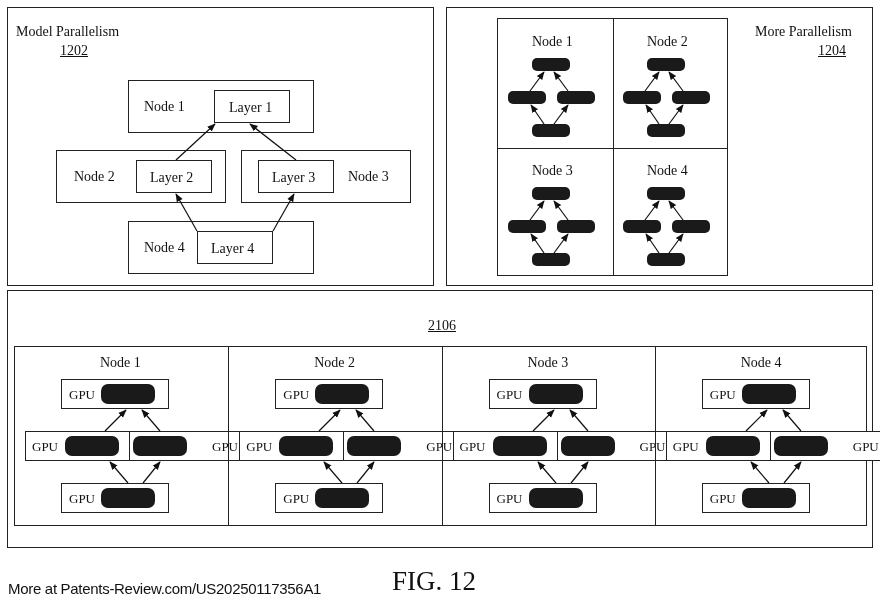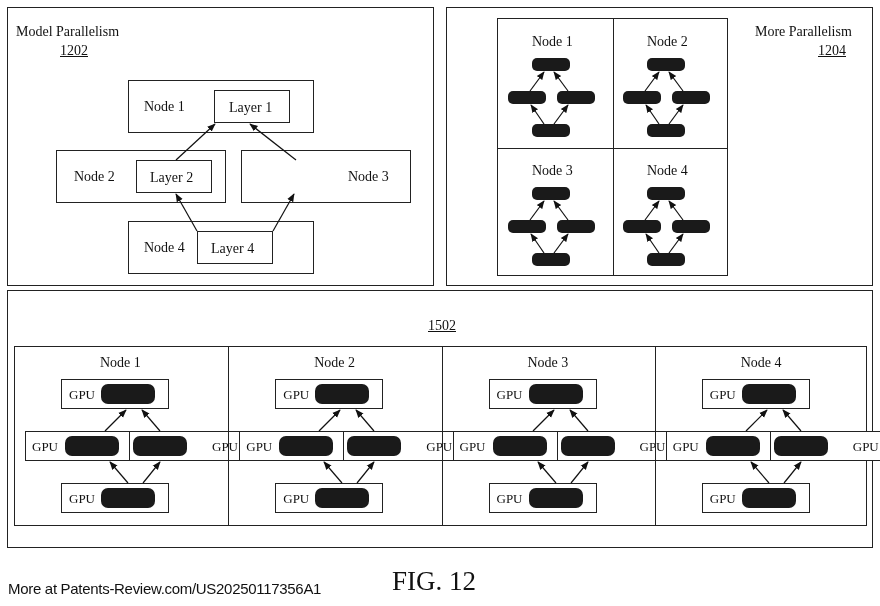--- a/index.html
+++ b/index.html
@@ -32,20 +32,23 @@
   <div class="box" style="left:48px;top:142px;width:170px;height:53px;">
     <span class="lbl" style="left:17px;top:19px;">Node 2</span>
   </div>
   <div class="box" style="left:128px;top:152px;width:76px;height:33px;">
     <span class="lbl" style="left:13px;top:10px;">Layer 2</span>
   </div>
 
   <div class="box" style="left:233px;top:142px;width:170px;height:53px;">
     <span class="lbl" style="left:106px;top:19px;">Node 3</span>
   </div>
+  <div class="box" style="left:250px;top:152px;width:76px;height:33px;">
+    <span class="lbl" style="left:13px;top:10px;">Layer 3</span>
+  </div>
 
   <div class="box" style="left:120px;top:213px;width:186px;height:53px;">
     <span class="lbl" style="left:15px;top:19px;">Node 4</span>
   </div>
   <div class="box" style="left:189px;top:223px;width:76px;height:33px;">
     <span class="lbl" style="left:13px;top:10px;">Layer 4</span>
   </div>
 
   <svg class="arrows" width="427" height="279">
     <defs>
@@ -136,21 +139,21 @@
           <line x1="32" y1="72" x2="46" y2="53" stroke="#111" stroke-width="1.2" marker-end="url(#dp-arrows-4-ah)"></line>
           <line x1="70" y1="72" x2="56" y2="53" stroke="#111" stroke-width="1.2" marker-end="url(#dp-arrows-4-ah)"></line>
           <line x1="46" y1="105" x2="33" y2="86" stroke="#111" stroke-width="1.2" marker-end="url(#dp-arrows-4-ah)"></line>
           <line x1="56" y1="105" x2="70" y2="86" stroke="#111" stroke-width="1.2" marker-end="url(#dp-arrows-4-ah)"></line>
         </svg>
       </div>
     </div>
 </div>
 
 <div class="panel" style="left:7px;top:290px;width:866px;height:258px;">
-  <span class="lbl ul" style="left:420px;top:28px;">1502</span>
+  <span class="lbl ul" style="left:420px;top:28px;">2106</span>
 
   <div class="box" id="mdp-grid" style="left:6px;top:55px;width:853px;height:180px;">
       <div style="position: absolute; left: 0px; top: 0px; width: 213.25px; height: 100%; box-sizing: border-box;">
         <span class="lbl" style="left: 85px; top: 9px;">Node 1</span>
         <div class="box" style="left: 46px; top: 32px; width: 108px; height: 30px;">
           <span class="lbl" style="left: 7px; top: 8px; font-size: 13px;">GPU</span>
           <div class="pill" style="left: 39px; top: 4px; width: 54px; height: 20px;"></div>
         </div>
         <div class="box" style="left: 10px; top: 84px; width: 113px; height: 30px;">
           <span class="lbl" style="left: 6px; top: 8px; font-size: 13px;">GPU</span>

